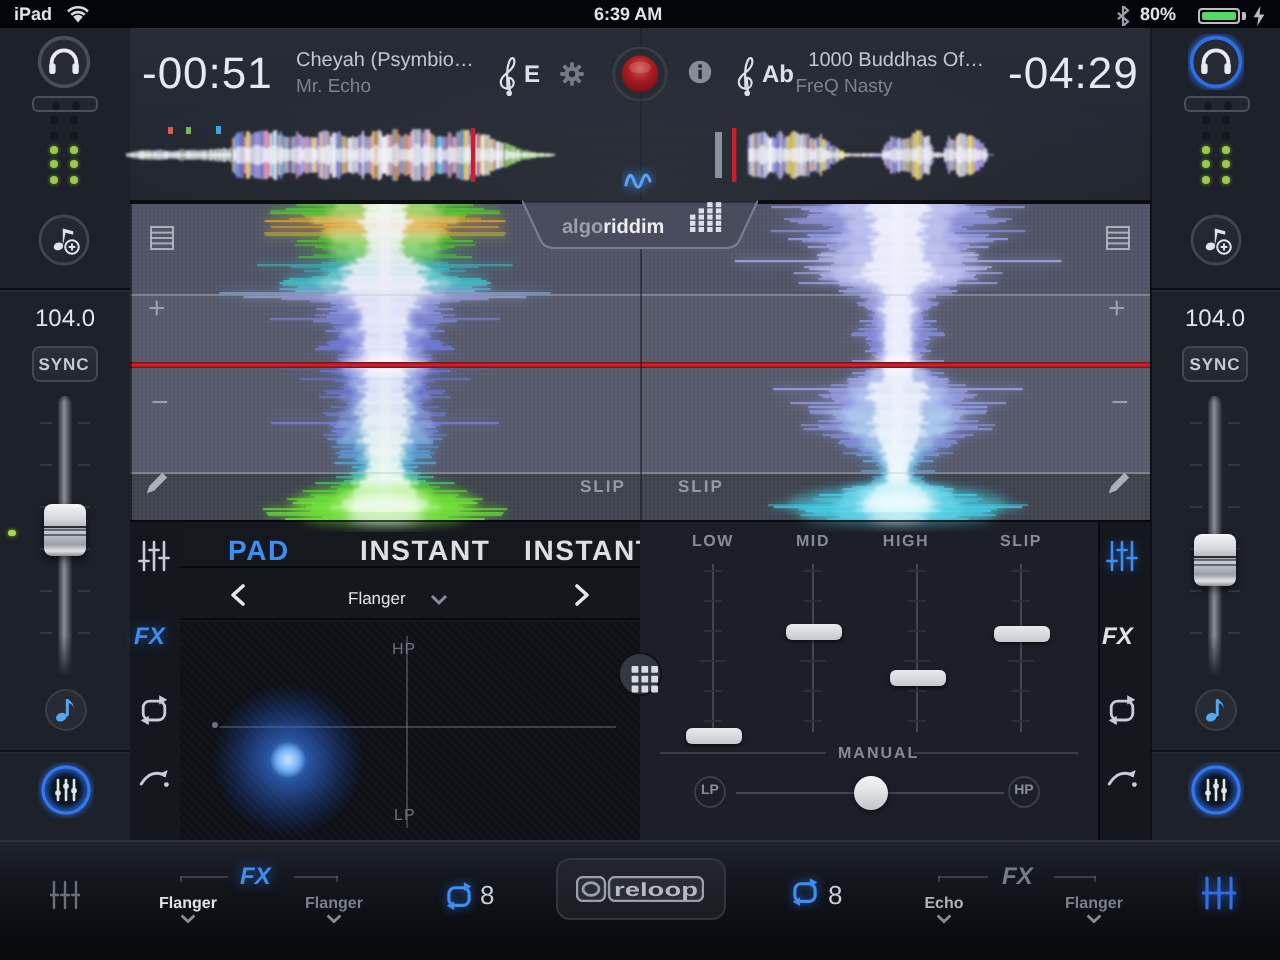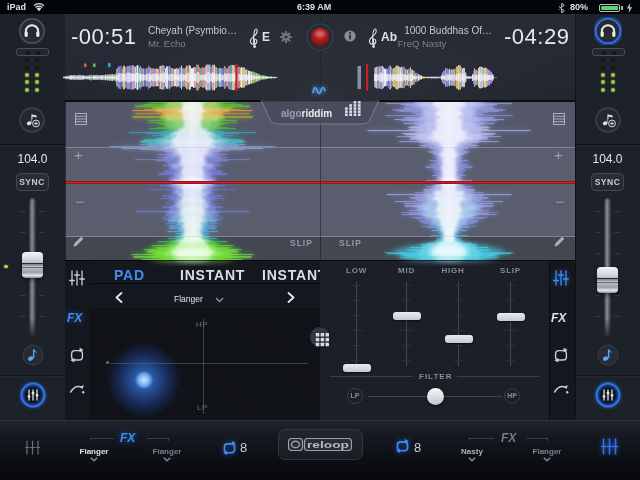--- a/index.html
+++ b/index.html
@@ -2380,21 +2380,21 @@
       <div class="abs" style="left:186.0px;top:55px;width:9px;height:1px;background:#2c2f37"></div>
       <div class="abs" style="left:184.0px;top:70px;width:13px;height:1px;background:#2c2f37"></div>
       <div class="abs" style="left:186.0px;top:85px;width:9px;height:1px;background:#2c2f37"></div>
       <div class="abs" style="left:186.0px;top:100px;width:9px;height:1px;background:#2c2f37"></div>
       <div class="abs" style="left:22.5px;top:104px;width:28px;height:8px;border-radius:3px;background:linear-gradient(180deg,#e8eaee,#c5c9cf);box-shadow:0 1px 2px rgba(0,0,0,0.6)"></div>
       <div class="abs" style="left:72.5px;top:52px;width:28px;height:8px;border-radius:3px;background:linear-gradient(180deg,#e8eaee,#c5c9cf);box-shadow:0 1px 2px rgba(0,0,0,0.6)"></div>
       <div class="abs" style="left:124.5px;top:75px;width:28px;height:8px;border-radius:3px;background:linear-gradient(180deg,#e8eaee,#c5c9cf);box-shadow:0 1px 2px rgba(0,0,0,0.6)"></div>
       <div class="abs" style="left:176.5px;top:53px;width:28px;height:8px;border-radius:3px;background:linear-gradient(180deg,#e8eaee,#c5c9cf);box-shadow:0 1px 2px rgba(0,0,0,0.6)"></div>
       <div class="abs" style="left:10px;top:115.5px;width:83px;height:1px;background:#3a3e47"></div>
       <div class="abs" style="left:137px;top:115.5px;width:82px;height:1px;background:#3a3e47"></div>
-      <div class="abs eqlbl" style="left:99px;top:112px;letter-spacing:1px">FILTER</div>
+      <div class="abs eqlbl" style="left:99px;top:112px;letter-spacing:1px">MANUAL</div>
       <div class="abs" style="left:27px;top:128px;width:16px;height:16px;border-radius:8px;border:1px solid #3a3e47;color:#878d98;font-size:7px;font-weight:bold;text-align:center;line-height:14px">LP</div>
       <div class="abs" style="left:184px;top:128px;width:16px;height:16px;border-radius:8px;border:1px solid #3a3e47;color:#878d98;font-size:7px;font-weight:bold;text-align:center;line-height:14px">HP</div>
       <div class="abs" style="left:48px;top:135.5px;width:134px;height:1.5px;background:#41454e"></div>
       <div class="abs" style="left:107px;top:128px;width:17px;height:17px;border-radius:9px;background:linear-gradient(180deg,#f6f7f8,#c2c6cc);box-shadow:0 1px 3px rgba(0,0,0,0.6)"></div>
     </div>
     <svg class="abs" style="left:309px;top:326px" width="22" height="22" viewBox="0 0 22 22">
       <circle cx="11" cy="11" r="10.5" fill="#343842" stroke="#101217" stroke-width="1"></circle>
       <rect x="6.8" y="7.0" width="3.4" height="3.4" fill="#d8dbe2" rx="0.4"></rect>
       <rect x="11.7" y="7.0" width="3.4" height="3.4" fill="#d8dbe2" rx="0.4"></rect>
       <rect x="16.6" y="7.0" width="3.4" height="3.4" fill="#d8dbe2" rx="0.4"></rect>
@@ -2456,21 +2456,21 @@
         <rect x="2.6" y="3.6" width="10.8" height="9.4" rx="3.2" stroke="#3e8ef0" stroke-width="1.7" fill="none"></rect>
 <path d="M10.6 0.6 L14.6 2.9 L10.6 5.2 Z" fill="#3e8ef0"></path>
 <path d="M5.4 10.9 L1.4 13.2 L5.4 15.5 Z" fill="#3e8ef0"></path>
 </svg>
       <div class="abs" style="left:414px;top:20px;font-size:13px;color:#c9cdd5">8</div>
       <div class="abs bracket" style="left:469px;top:17.5px;width:25px"></div>
       <div class="abs bracket" style="left:527px;top:17.5px;width:21px"></div>
       <div class="abs bracket" style="left:469px;top:17.5px;width:1px;height:3.5px"></div>
       <div class="abs bracket" style="left:547px;top:17.5px;width:1px;height:3.5px"></div>
       <div class="abs fxtxt" style="left:501px;top:11px;color:#767c86">FX</div>
-      <div class="abs blbl2" style="left:452px;top:27px;width:40px;text-align:center;color:#aeb3bc">Nasty</div>
+      <div class="abs blbl2" style="left:452px;top:27px;width:40px;text-align:center;color:#aeb3bc">Echo</div>
       <div class="abs blbl2" style="left:527px;top:27px;width:40px;text-align:center">Flanger</div>
       <svg class="abs" style="left:468.000000px;top:37.000000px" width="8" height="5" viewBox="0 0 8 5">
         <path d="M0.8 0.8 L4 3.8 L7.2 0.8" stroke="#878d98" stroke-width="1.4" fill="none"></path>
       </svg>
       <svg class="abs" style="left:543.000000px;top:37.000000px" width="8" height="5" viewBox="0 0 8 5">
         <path d="M0.8 0.8 L4 3.8 L7.2 0.8" stroke="#878d98" stroke-width="1.4" fill="none"></path>
       </svg>
       <svg class="abs" style="left:601px;top:18px;filter:drop-shadow(0 0 2.5px rgba(47,111,232,0.75))" width="17" height="17" viewBox="0 0 17 17">
 <g stroke="#2f6fe8" stroke-width="1.6" stroke-linecap="round">
 <line x1="2.5" y1="1" x2="2.5" y2="16"></line>

